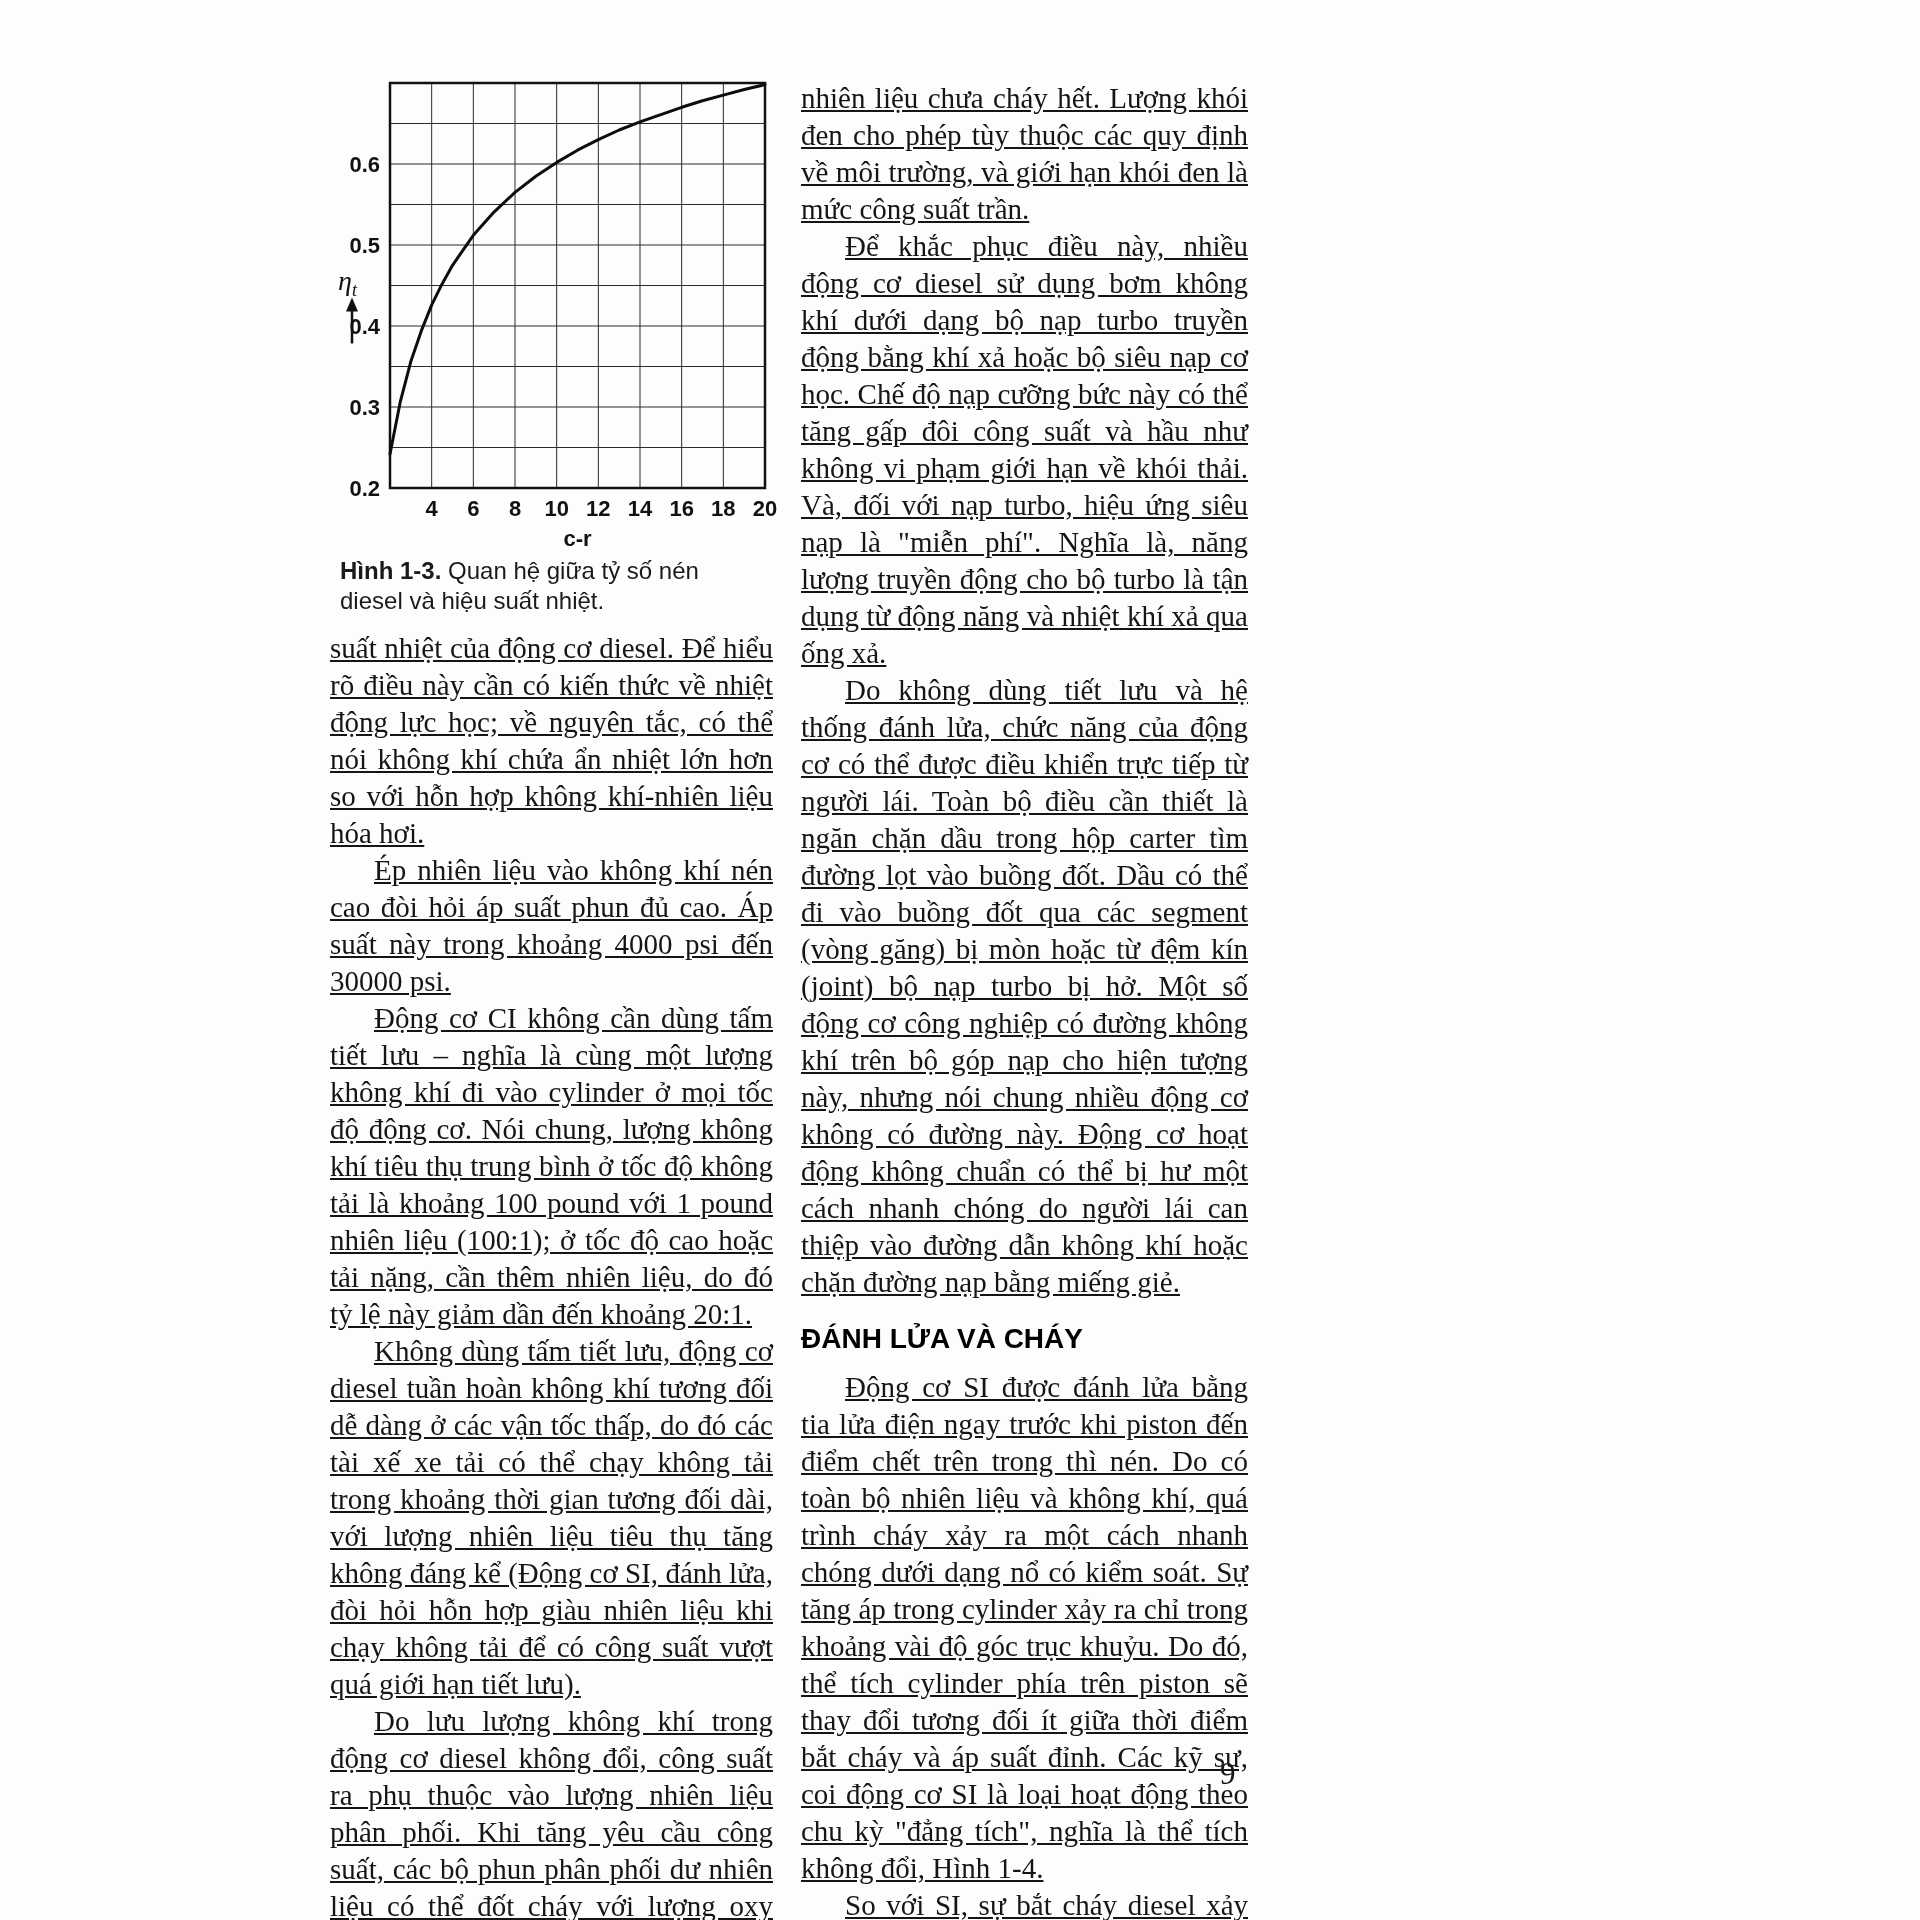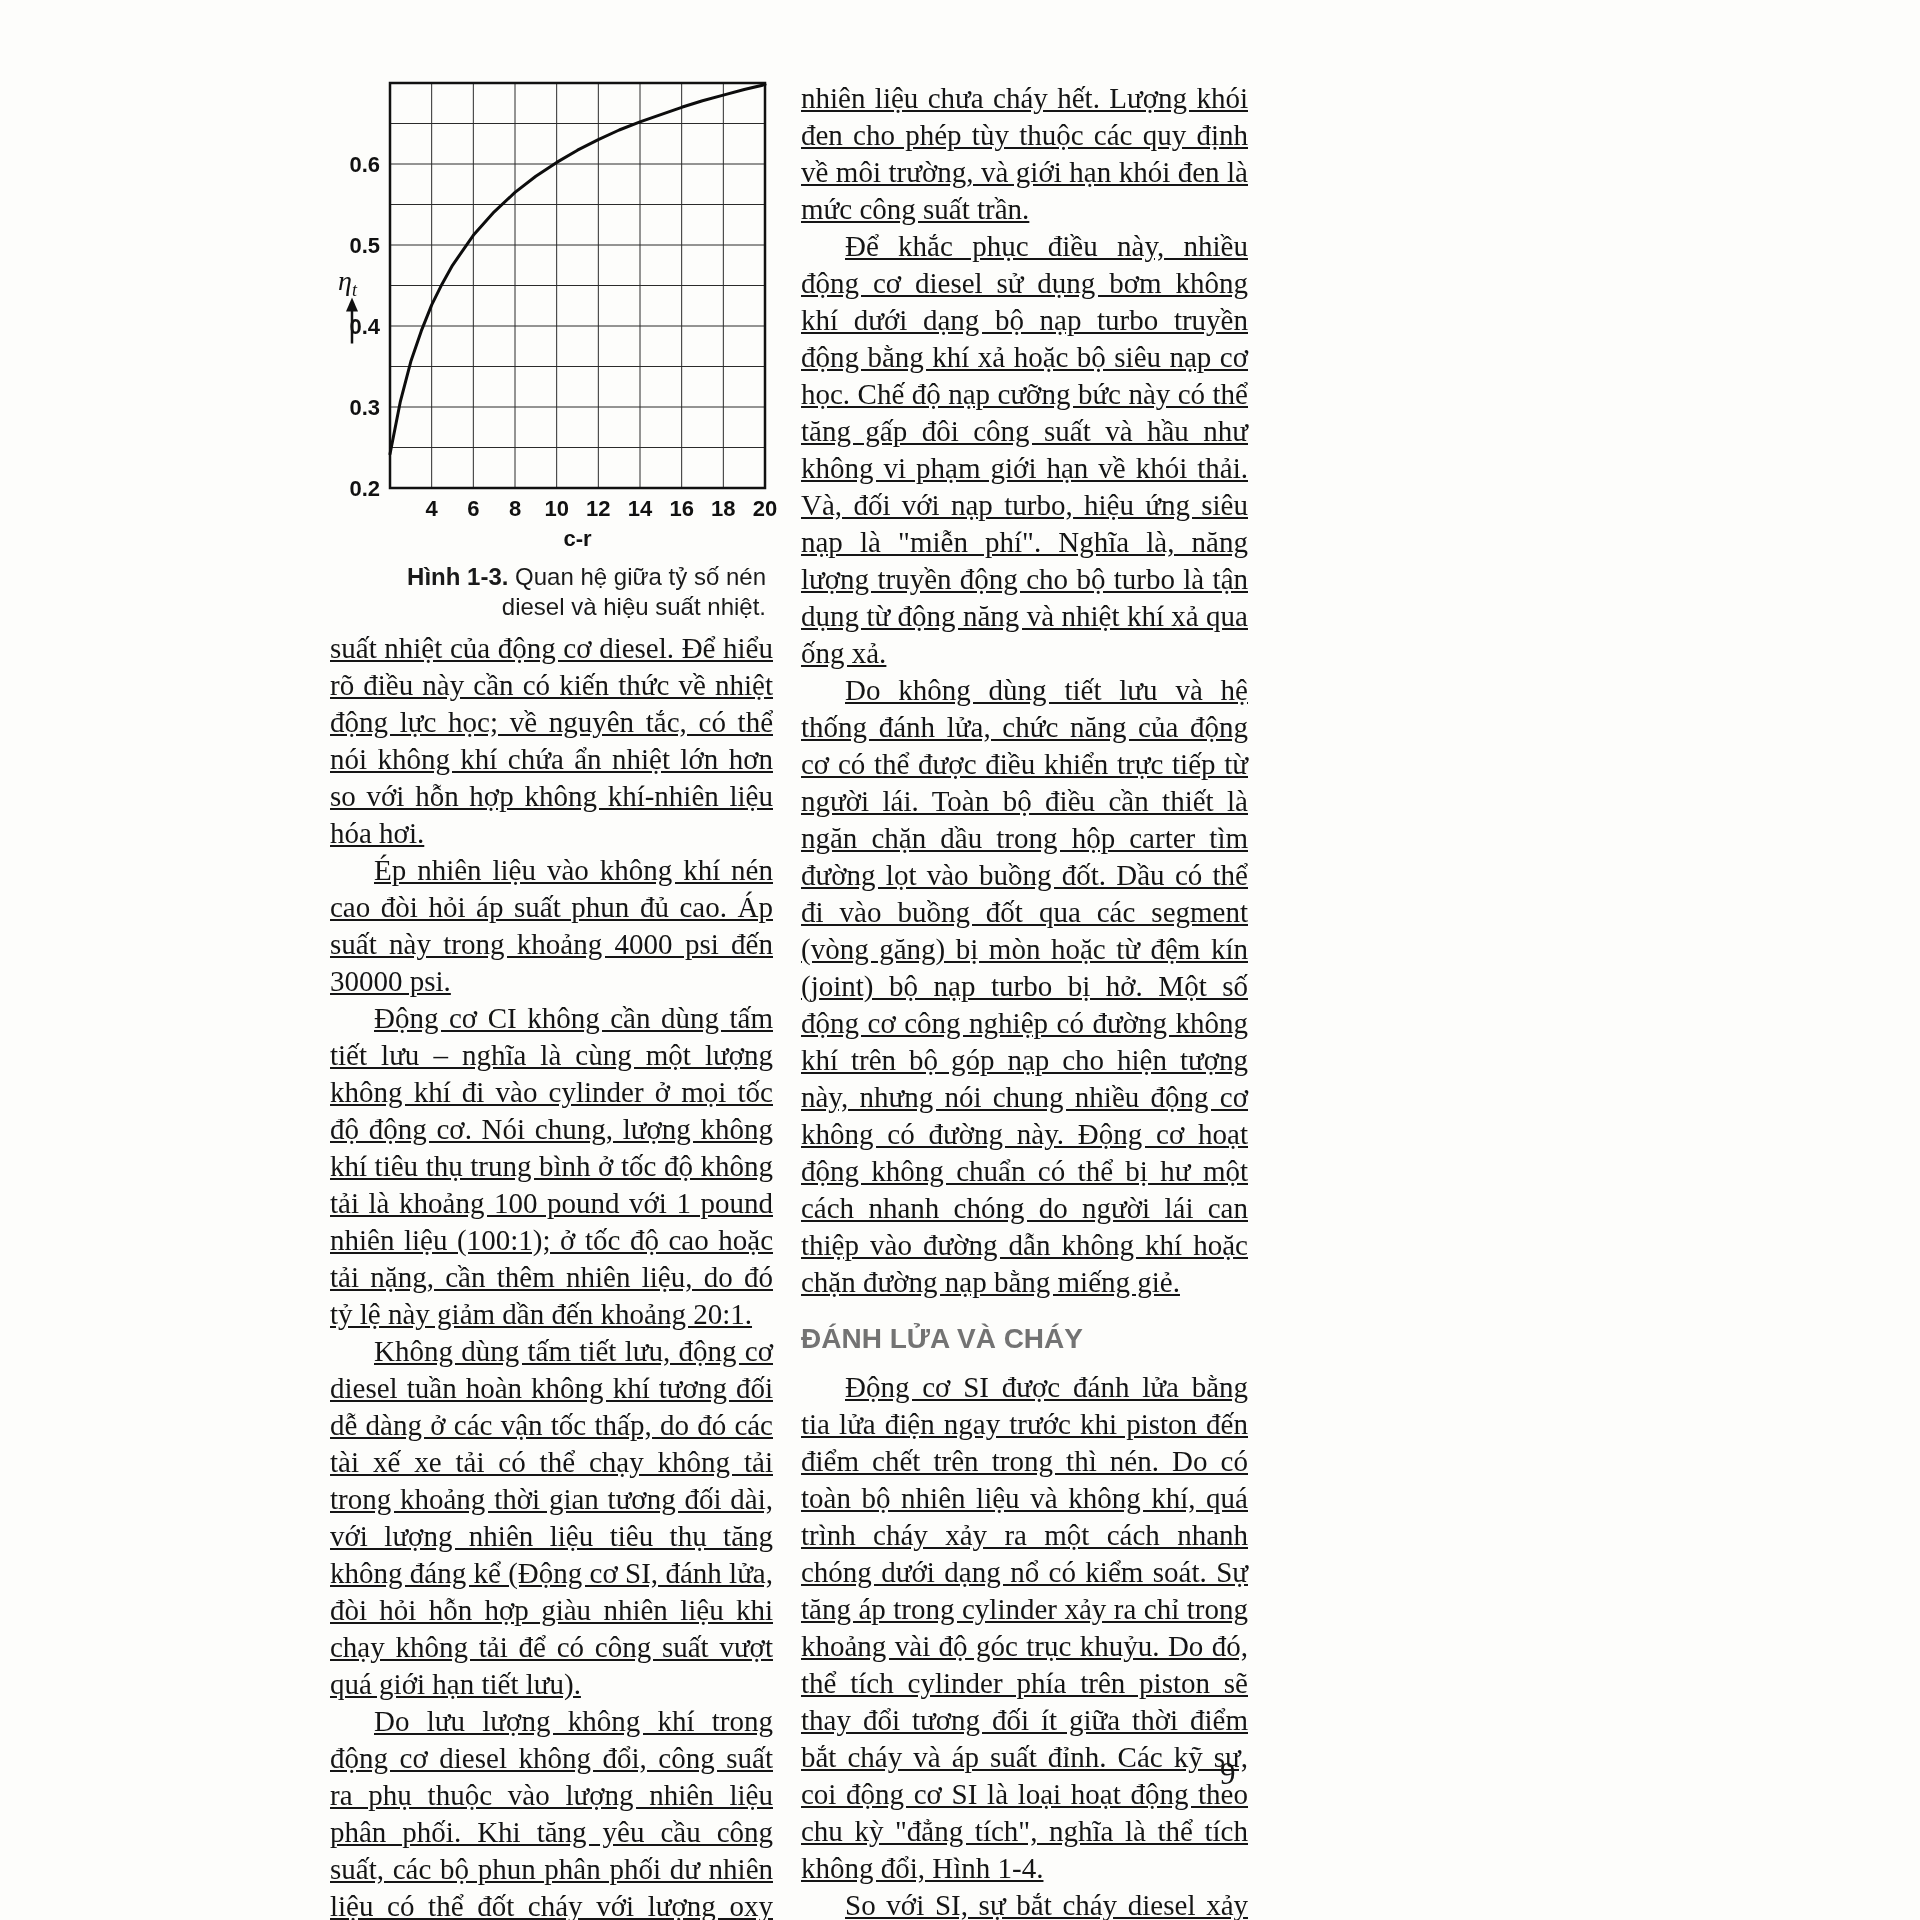--- a/index.html
+++ b/index.html
@@ -6,31 +6,31 @@
   .page{
     position:relative;width:1920px;height:1920px;
     background:#fdfdfb;color:#141414;
     font-family:"Liberation Serif",serif;
     overflow:hidden;
   }
   .figure{position:absolute;left:328px;top:78px;width:450px;}
   .figure svg{display:block;}
   .caption{
     font-family:"Liberation Sans",sans-serif;
-    font-size:24px;line-height:30px;text-align:right;
-    margin-top:14px;padding:0 12px;color:#1a1a1a;
+    font-size:24px;line-height:30px;text-align:left;
+    margin-top:8px;padding:0 12px;color:#1a1a1a;
   }
   .caption b{font-weight:700;}
   .col{position:absolute;text-align:justify;font-size:29px;line-height:37px;color:#151515;}
   .col p{margin:0;text-decoration:underline;}
   .col p.indent{text-indent:44px;}
   .col h2{
     font-family:"Liberation Sans",sans-serif;
     font-size:28px;line-height:32px;font-weight:700;
-    margin:22px 0 14px 0;color:#737373;
+    margin:22px 0 14px 0;color:#000000;
   }
   #col-left{left:330px;top:630px;width:443px;}
   #col-right{left:801px;top:80px;width:447px;}
   .pagenum{position:absolute;left:1220px;top:1756px;font-size:31px;color:#151515;}
 </style>
 </head>
 <body>
 
 <div class="page">
 

